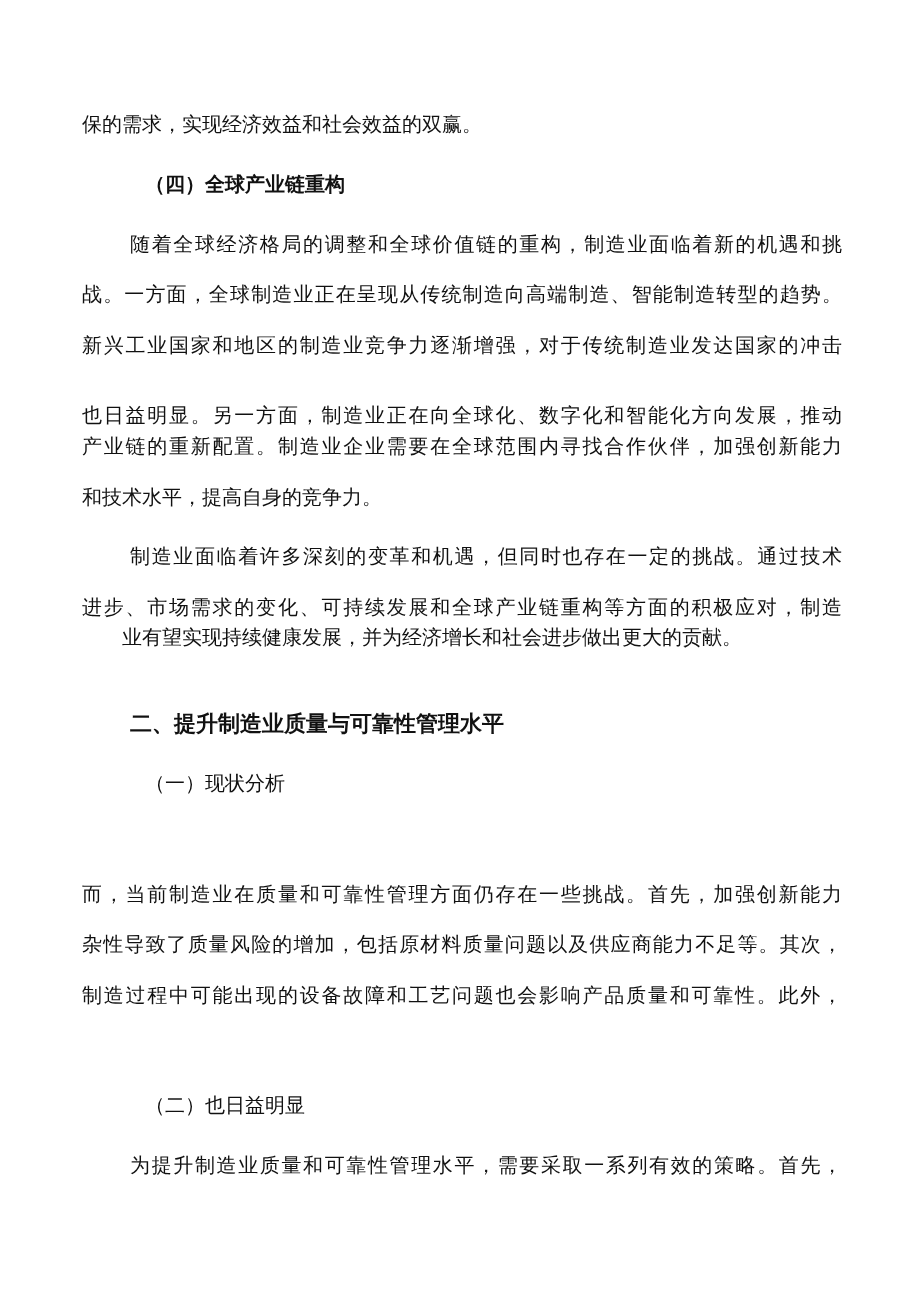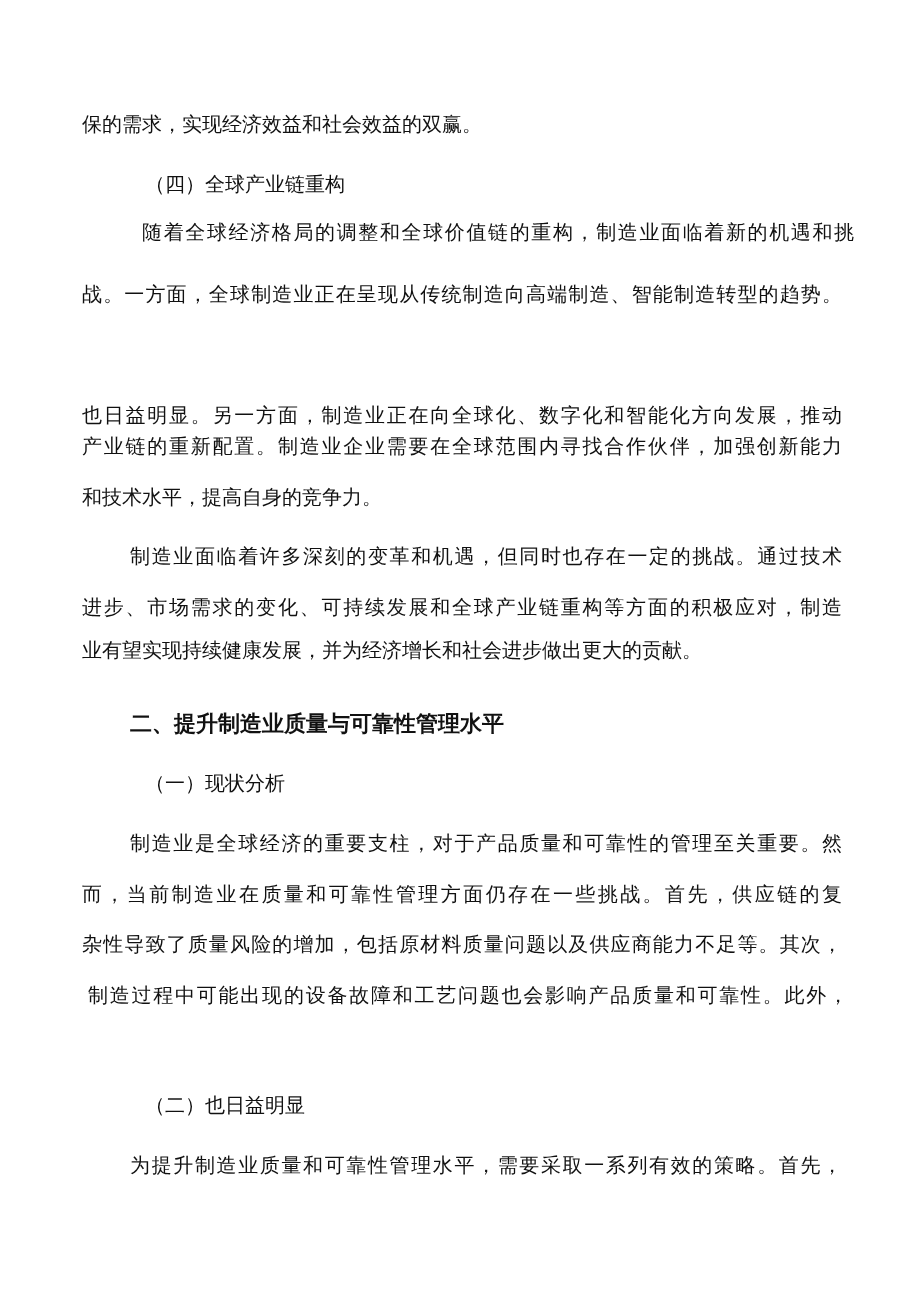--- a/index.html
+++ b/index.html
@@ -11,30 +11,30 @@
     .line.last { text-align-last: left; }
     .indent { left: 130px; width: 712px; }
     .sub { left: 145px; }
     .heading { font-size: 22px; left: 130px; text-align-last: left; }
   </style>
 </head>
 <body>
 
 <div class="page">
   <div class="line last" style="top: 110px;">保的需求，实现经济效益和社会效益的双赢。</div>
-  <div class="line sub last" style="top: 170px;">（四）全球产业链重构</div>
-  <div class="line indent" style="top: 218px; margin-left: 12px;">随着全球经济格局的调整和全球价值链的重构，制造业面临着新的机遇和挑</div>
+  <div class="line sub last" style="top: 170px; font-weight: bold;">（四）全球产业链重构</div>
+  <div class="line indent" style="top: 230px;">随着全球经济格局的调整和全球价值链的重构，制造业面临着新的机遇和挑</div>
   <div class="line" style="top: 280px;">战。一方面，全球制造业正在呈现从传统制造向高端制造、智能制造转型的趋势。</div>
+  <div class="line" style="top: 331px;">新兴工业国家和地区的制造业竞争力逐渐增强，对于传统制造业发达国家的冲击</div>
   <div class="line" style="top: 381px; margin-top: 20px;">也日益明显。另一方面，制造业正在向全球化、数字化和智能化方向发展，推动</div>
   <div class="line" style="top: 432px;">产业链的重新配置。制造业企业需要在全球范围内寻找合作伙伴，加强创新能力</div>
   <div class="line last" style="top: 483px;">和技术水平，提高自身的竞争力。</div>
   <div class="line indent" style="top: 542px;">制造业面临着许多深刻的变革和机遇，但同时也存在一定的挑战。通过技术</div>
   <div class="line" style="top: 593px;">进步、市场需求的变化、可持续发展和全球产业链重构等方面的积极应对，制造</div>
-  <div class="line last" style="top: 636px;">业有望实现持续健康发展，并为经济增长和社会进步做出更大的贡献。</div>
+  <div class="line last" style="top: 623px; margin-left: 40px;">业有望实现持续健康发展，并为经济增长和社会进步做出更大的贡献。</div>
   <div class="line heading" style="top: 709px; font-weight: bold;">二、提升制造业质量与可靠性管理水平</div>
   <div class="line sub last" style="top: 769px;">（一）现状分析</div>
-  <div class="line indent" style="top: 829px;">制造业是全球经济的重要支柱，对于产品质量和可靠性的管理至关重要。然</div>
-  <div class="line" style="top: 880px;">而，当前制造业在质量和可靠性管理方面仍存在一些挑战。首先，供应链的复</div>
+  <div class="line" style="top: 880px;">而，当前制造业在质量和可靠性管理方面仍存在一些挑战。首先，加强创新能力</div>
   <div class="line" style="top: 930px;">杂性导致了质量风险的增加，包括原材料质量问题以及供应商能力不足等。其次，</div>
-  <div class="line" style="top: 981px; margin-left: 6px;">制造过程中可能出现的设备故障和工艺问题也会影响产品质量和可靠性。此外，</div>
+  <div class="line" style="top: 981px;">制造过程中可能出现的设备故障和工艺问题也会影响产品质量和可靠性。此外，</div>
   <div class="line sub last" style="top: 1091px;">（二）也日益明显</div>
   <div class="line indent" style="top: 1151px;">为提升制造业质量和可靠性管理水平，需要采取一系列有效的策略。首先，</div>
 </div>
 
 </body></html>

